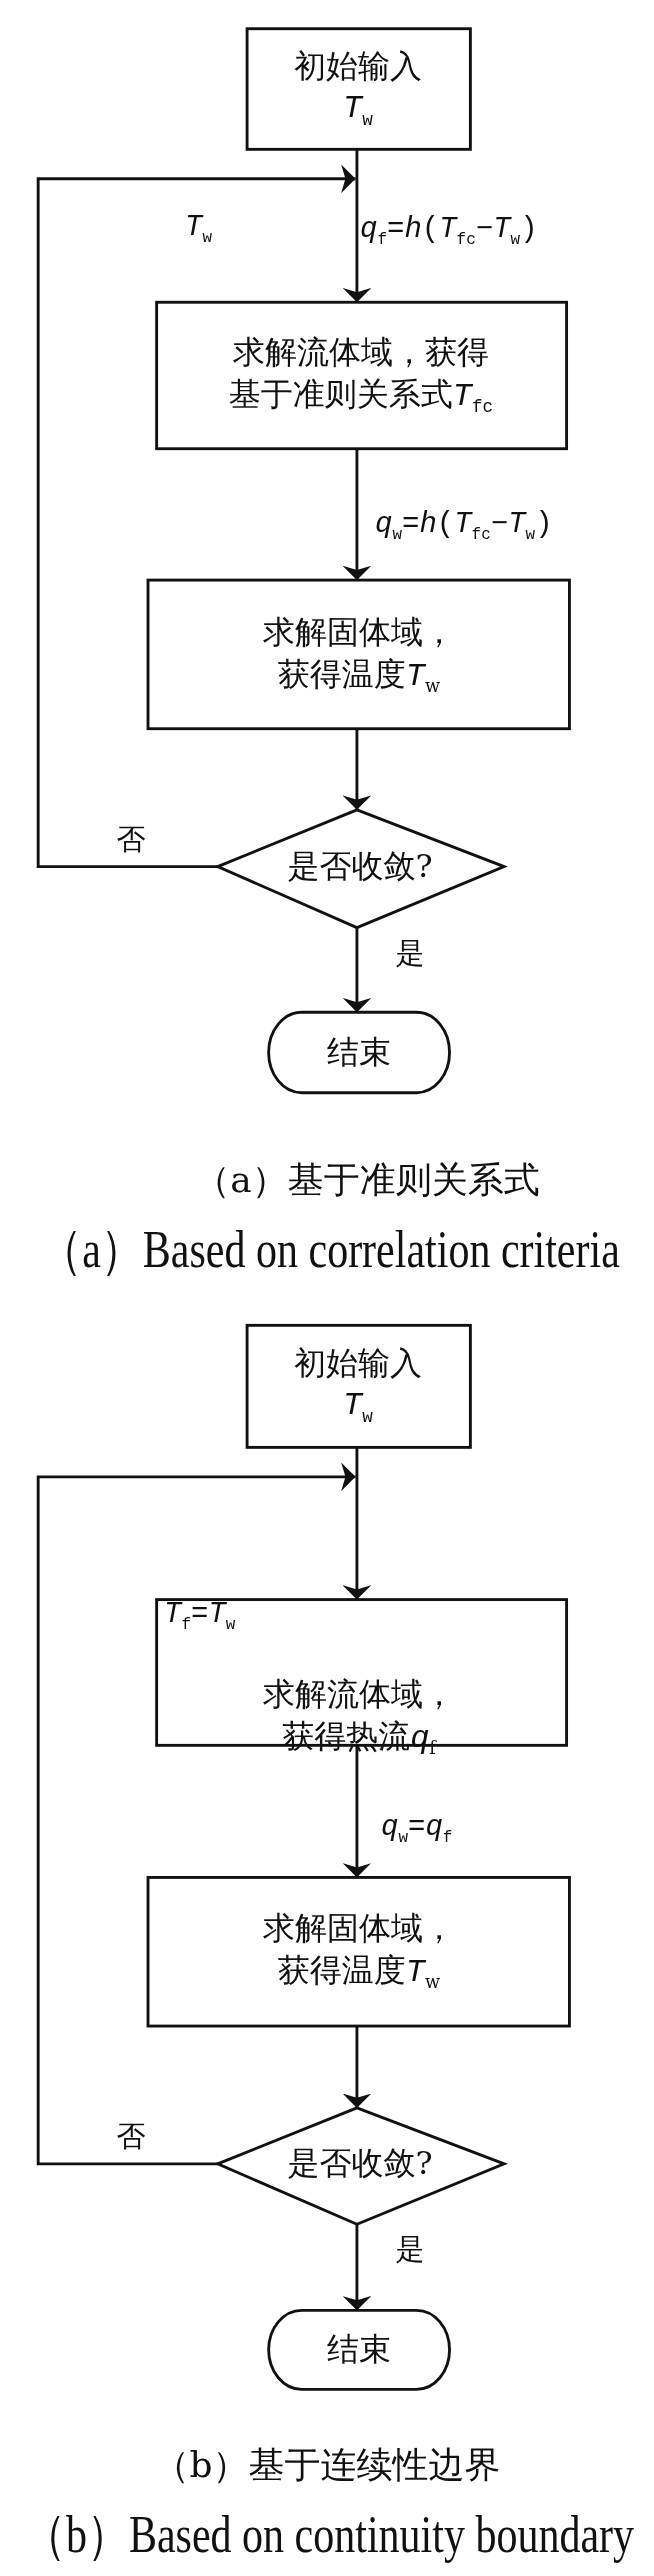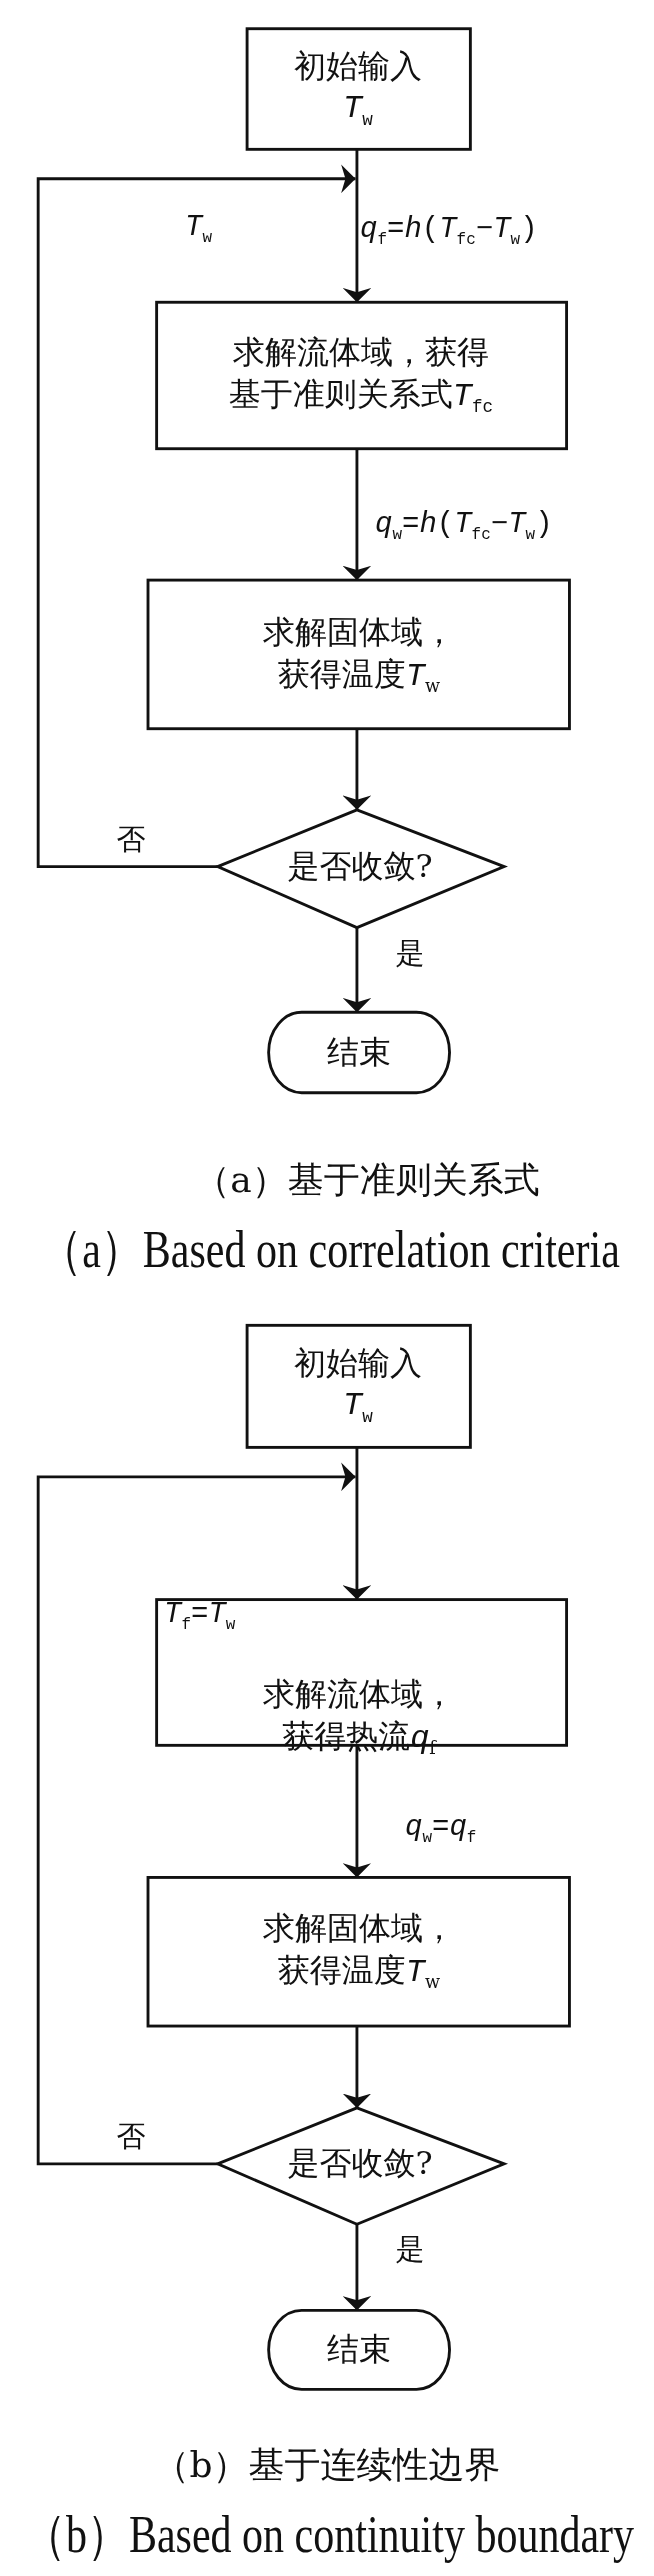--- a/index.html
+++ b/index.html
@@ -89,21 +89,21 @@
   <div class="math"><span>T</span><sub>w</sub></div>
 </div>
 
 <div class="t math edge-label" style="left:164px; top:1600px;"><span>T</span><sub>f</sub><span style="font-style:normal">=</span><span>T</span><sub>w</sub></div>
 
 <div class="t center node-text" style="left:359px; top:1673px;margin-top:44px;">
   <div>求解流体域，</div>
   <div><span>获得热流</span><span class="math">q</span><sub style="font-size:0.55em">f</sub></div>
 </div>
 
-<div class="t math edge-label" style="left:381px; top:1813px;margin-left:24px;"><span>q</span><sub>w</sub><span style="font-style:normal">=</span><span>q</span><sub>f</sub></div>
+<div class="t math edge-label" style="left:381px; top:1813px;"><span>q</span><sub>w</sub><span style="font-style:normal">=</span><span>q</span><sub>f</sub></div>
 
 <div class="t center node-text" style="left:359px; top:1951px;">
   <div>求解固体域，</div>
   <div><span>获得温度</span><span class="math">T</span><sub style="font-size:0.55em">w</sub></div>
 </div>
 
 <div class="t center edge-label" style="left:131px; top:2136px;">否</div>
 <div class="t center node-text" style="left:360px; top:2164px;">是否收敛?</div>
 <div class="t center edge-label" style="left:410px; top:2249px;">是</div>
 <div class="t center node-text" style="left:359px; top:2350px;">结束</div>

